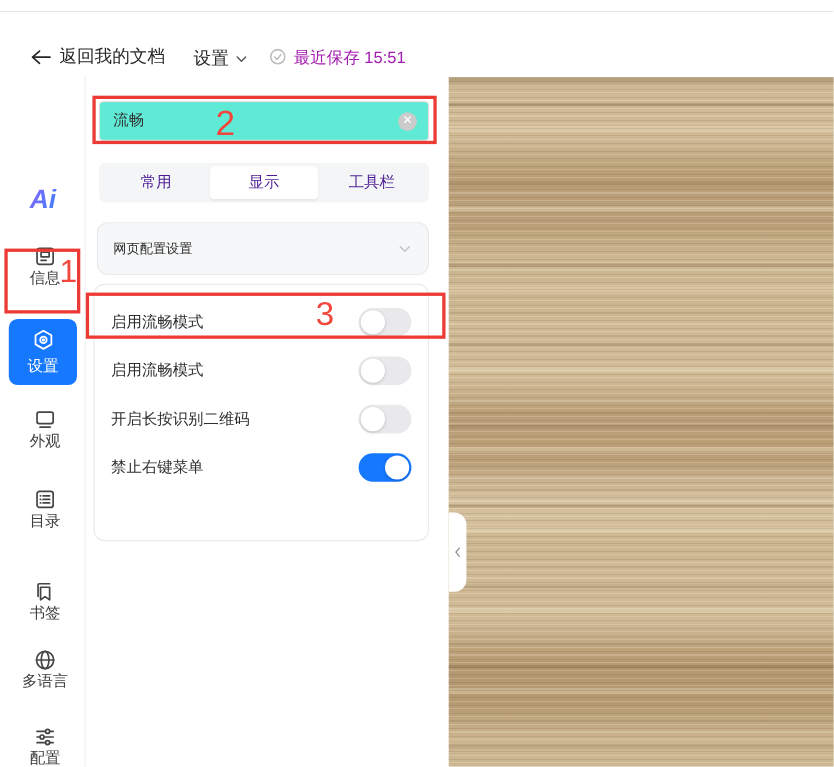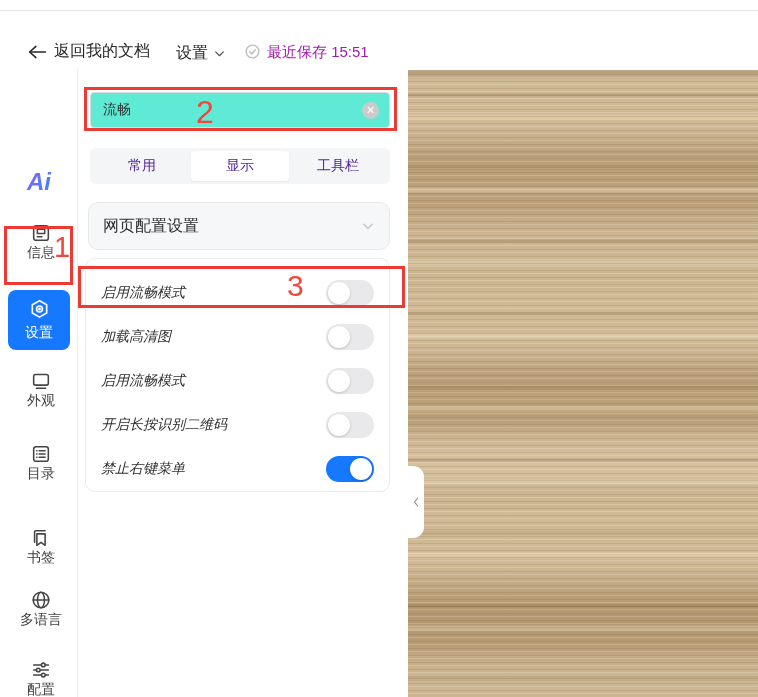--- a/index.html
+++ b/index.html
@@ -31,24 +31,24 @@
 
   .search-box { position:absolute; left:90px; top:92px; width:300px; height:36px; border:1px solid #dcdcdc; border-radius:4px; background:#5eead4; display:flex; align-items:center; padding:0 10px 0 12px; }
   .search-box input { flex:1; border:none; outline:none; font-size:14px; color:#333; font-family:inherit; background:transparent; }
   .clear-btn { width:17px; height:17px; border-radius:50%; background:#cbcbcb; color:#fff; font-size:11px; line-height:17px; text-align:center; cursor:pointer; flex:none; }
 
   .tabs { position:absolute; left:90px; top:148px; width:300px; height:36px; background:#f4f5f7; border-radius:6px; display:flex; padding:3px; }
   .tab { flex:1; border-radius:4px; font-size:14px; color:#4c1d95; display:flex; align-items:center; justify-content:center; cursor:pointer; }
   .tab.active { background:#fff; box-shadow:0 1px 2px rgba(0,0,0,.05); }
 
   .dropdown { position:absolute; left:88px; top:202px; width:302px; height:48px; background:#f6f7f8; border:1px solid #e9e9e9; border-radius:10px; display:flex; align-items:center; padding:0 14px; cursor:pointer; }
-  .dropdown .dd-label { flex:1; font-size:16px; color:#2e2e2e; }
+  .dropdown .dd-label { flex:1; font-size:12px; color:#2e2e2e; }
 
   .card { position:absolute; left:85px; top:258px; width:305px; height:234px; background:#fff; border:1px solid #eaeaea; border-radius:10px; padding:12px 15px 0; }
-  .toggle-row { height:44px; display:flex; align-items:center; justify-content:space-between;font-style:italic; }
+  .toggle-row { height:44px; display:flex; align-items:center; justify-content:space-between; }
   .toggle-row .t-label { font-size:14px; color:#2e2e2e; }
   .switch { width:48px; height:26px; border-radius:13px; position:relative; cursor:pointer; flex:none; }
   .switch.off { background:#e9e9eb; }
   .switch.on  { background:#1677ff; }
   .knob { position:absolute; top:2px; width:22px; height:22px; border-radius:50%; background:#fff; box-shadow:0 1px 3px rgba(0,0,0,.18); }
   .switch.off .knob { left:2px; }
   .switch.on  .knob { right:2px; }
 
   
   .handle { position:absolute; left:408px; top:466px; width:16px; height:72px; background:#fff; border-radius:0 11px 11px 0; display:flex; align-items:center; justify-content:center; cursor:pointer; z-index:3; }
@@ -221,26 +221,20 @@
   </div>
 
   <div class="card">
     <div class="toggle-row">
       <span class="t-label">启用流畅模式</span>
       <div class="switch off">
           <div class="knob"></div>
         </div>
     </div>
     <div class="toggle-row">
-      <span class="t-label">加载高清图</span>
-      <div class="switch off">
-          <div class="knob"></div>
-        </div>
-    </div>
-    <div class="toggle-row">
       <span class="t-label">启用流畅模式</span>
       <div class="switch off">
           <div class="knob"></div>
         </div>
     </div>
     <div class="toggle-row">
       <span class="t-label">开启长按识别二维码</span>
       <div class="switch off">
           <div class="knob"></div>
         </div>

